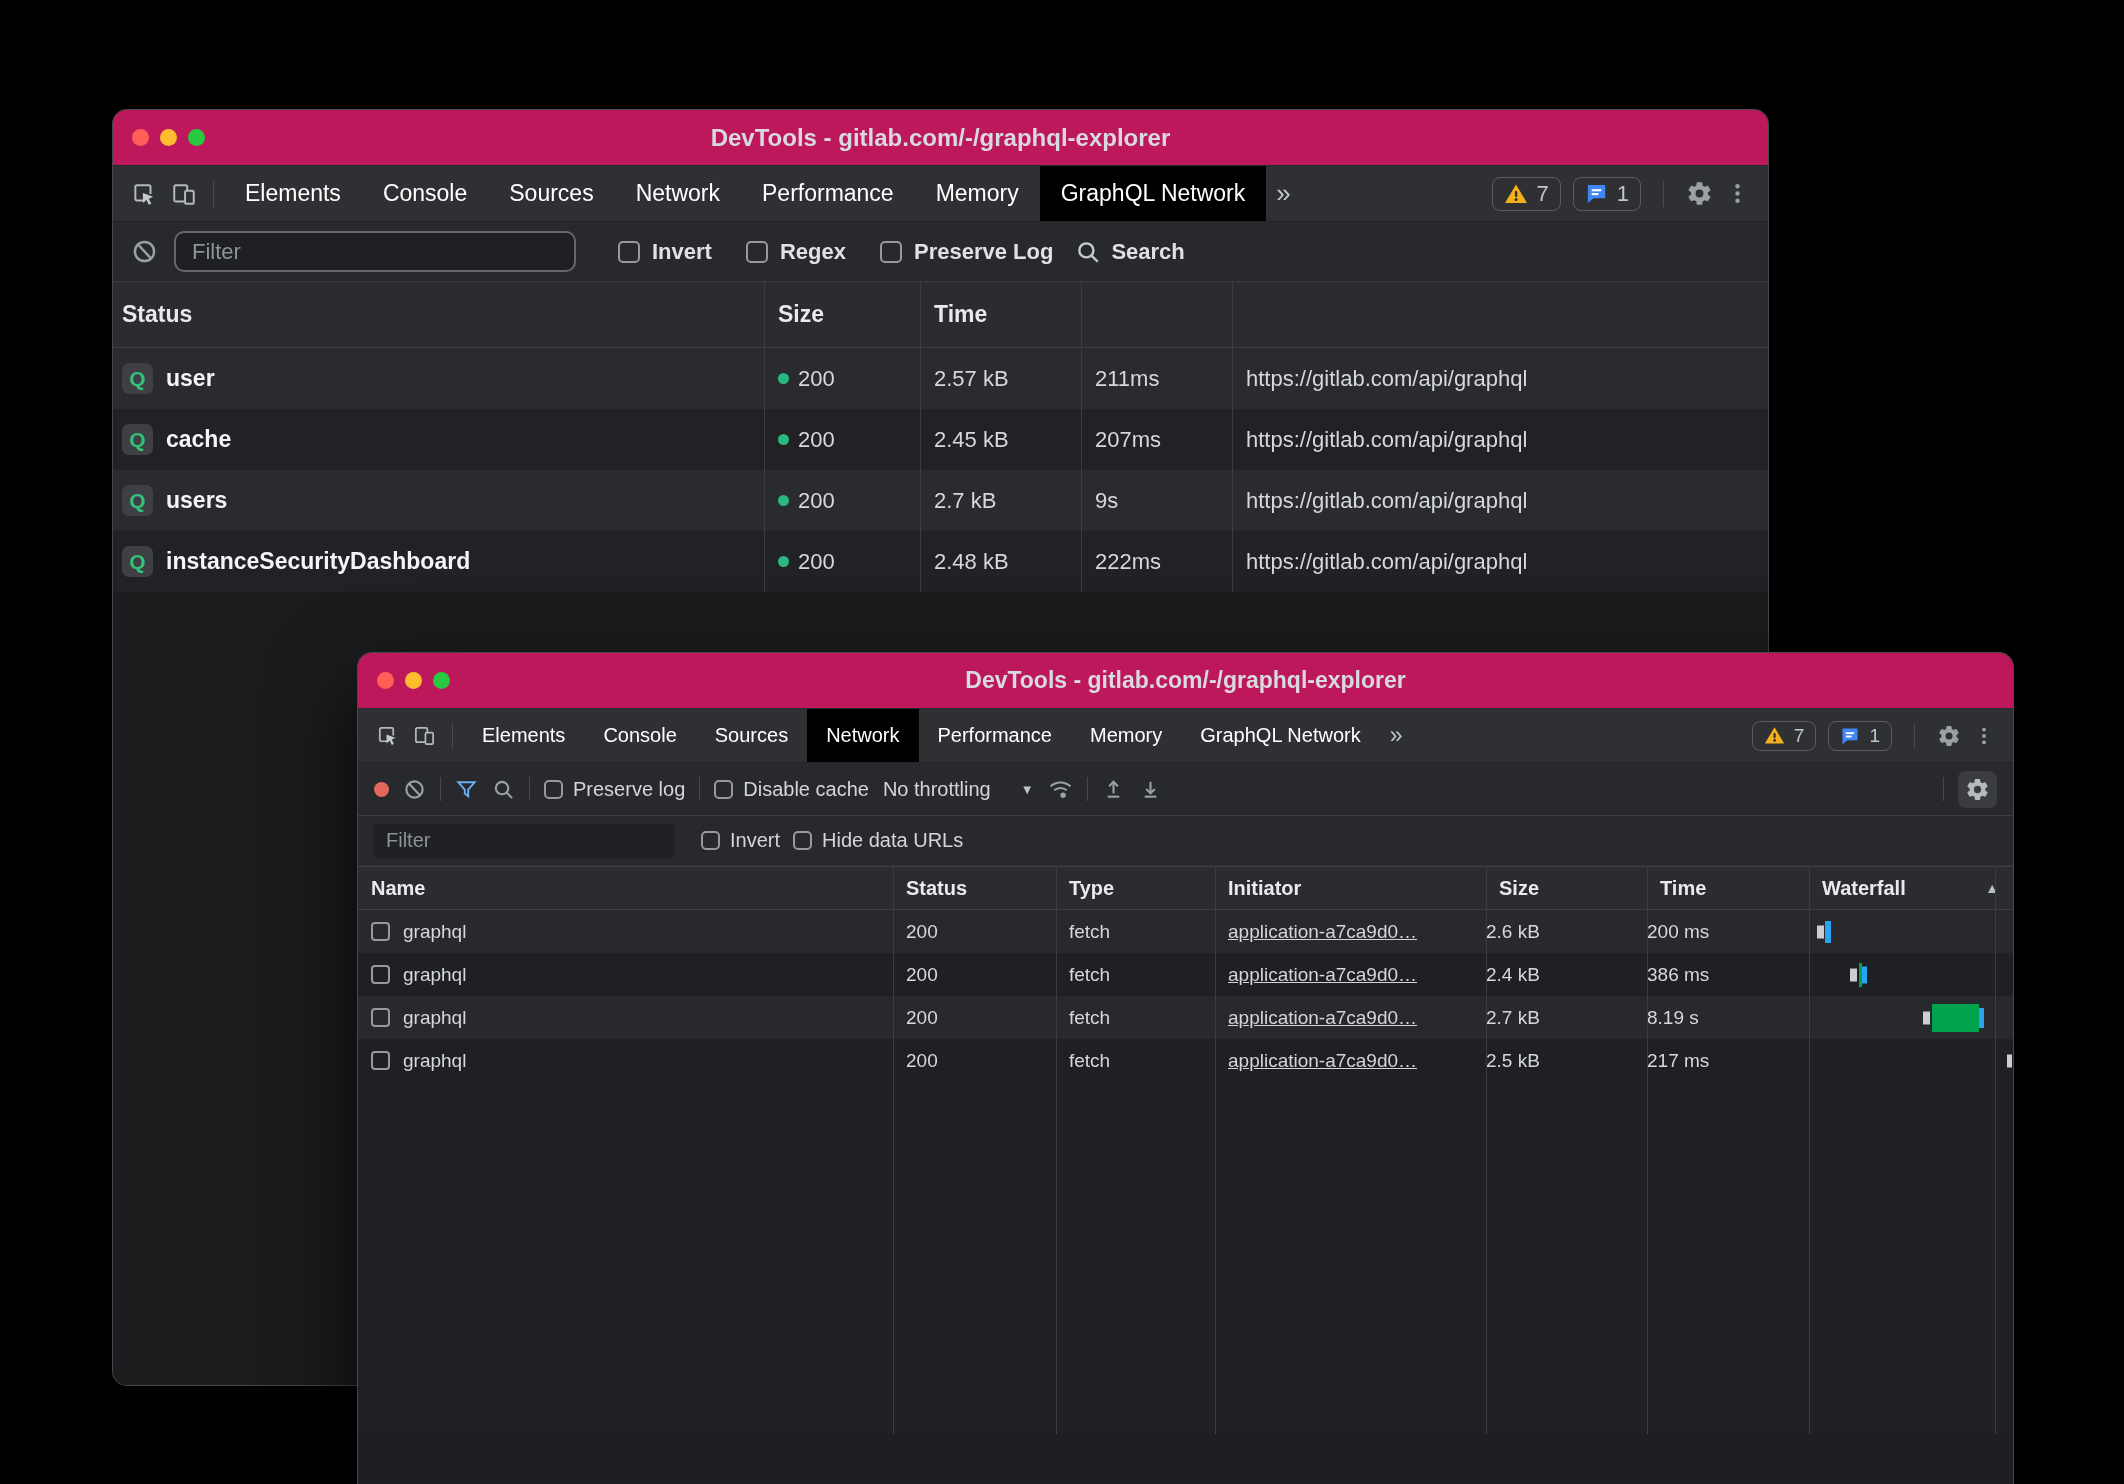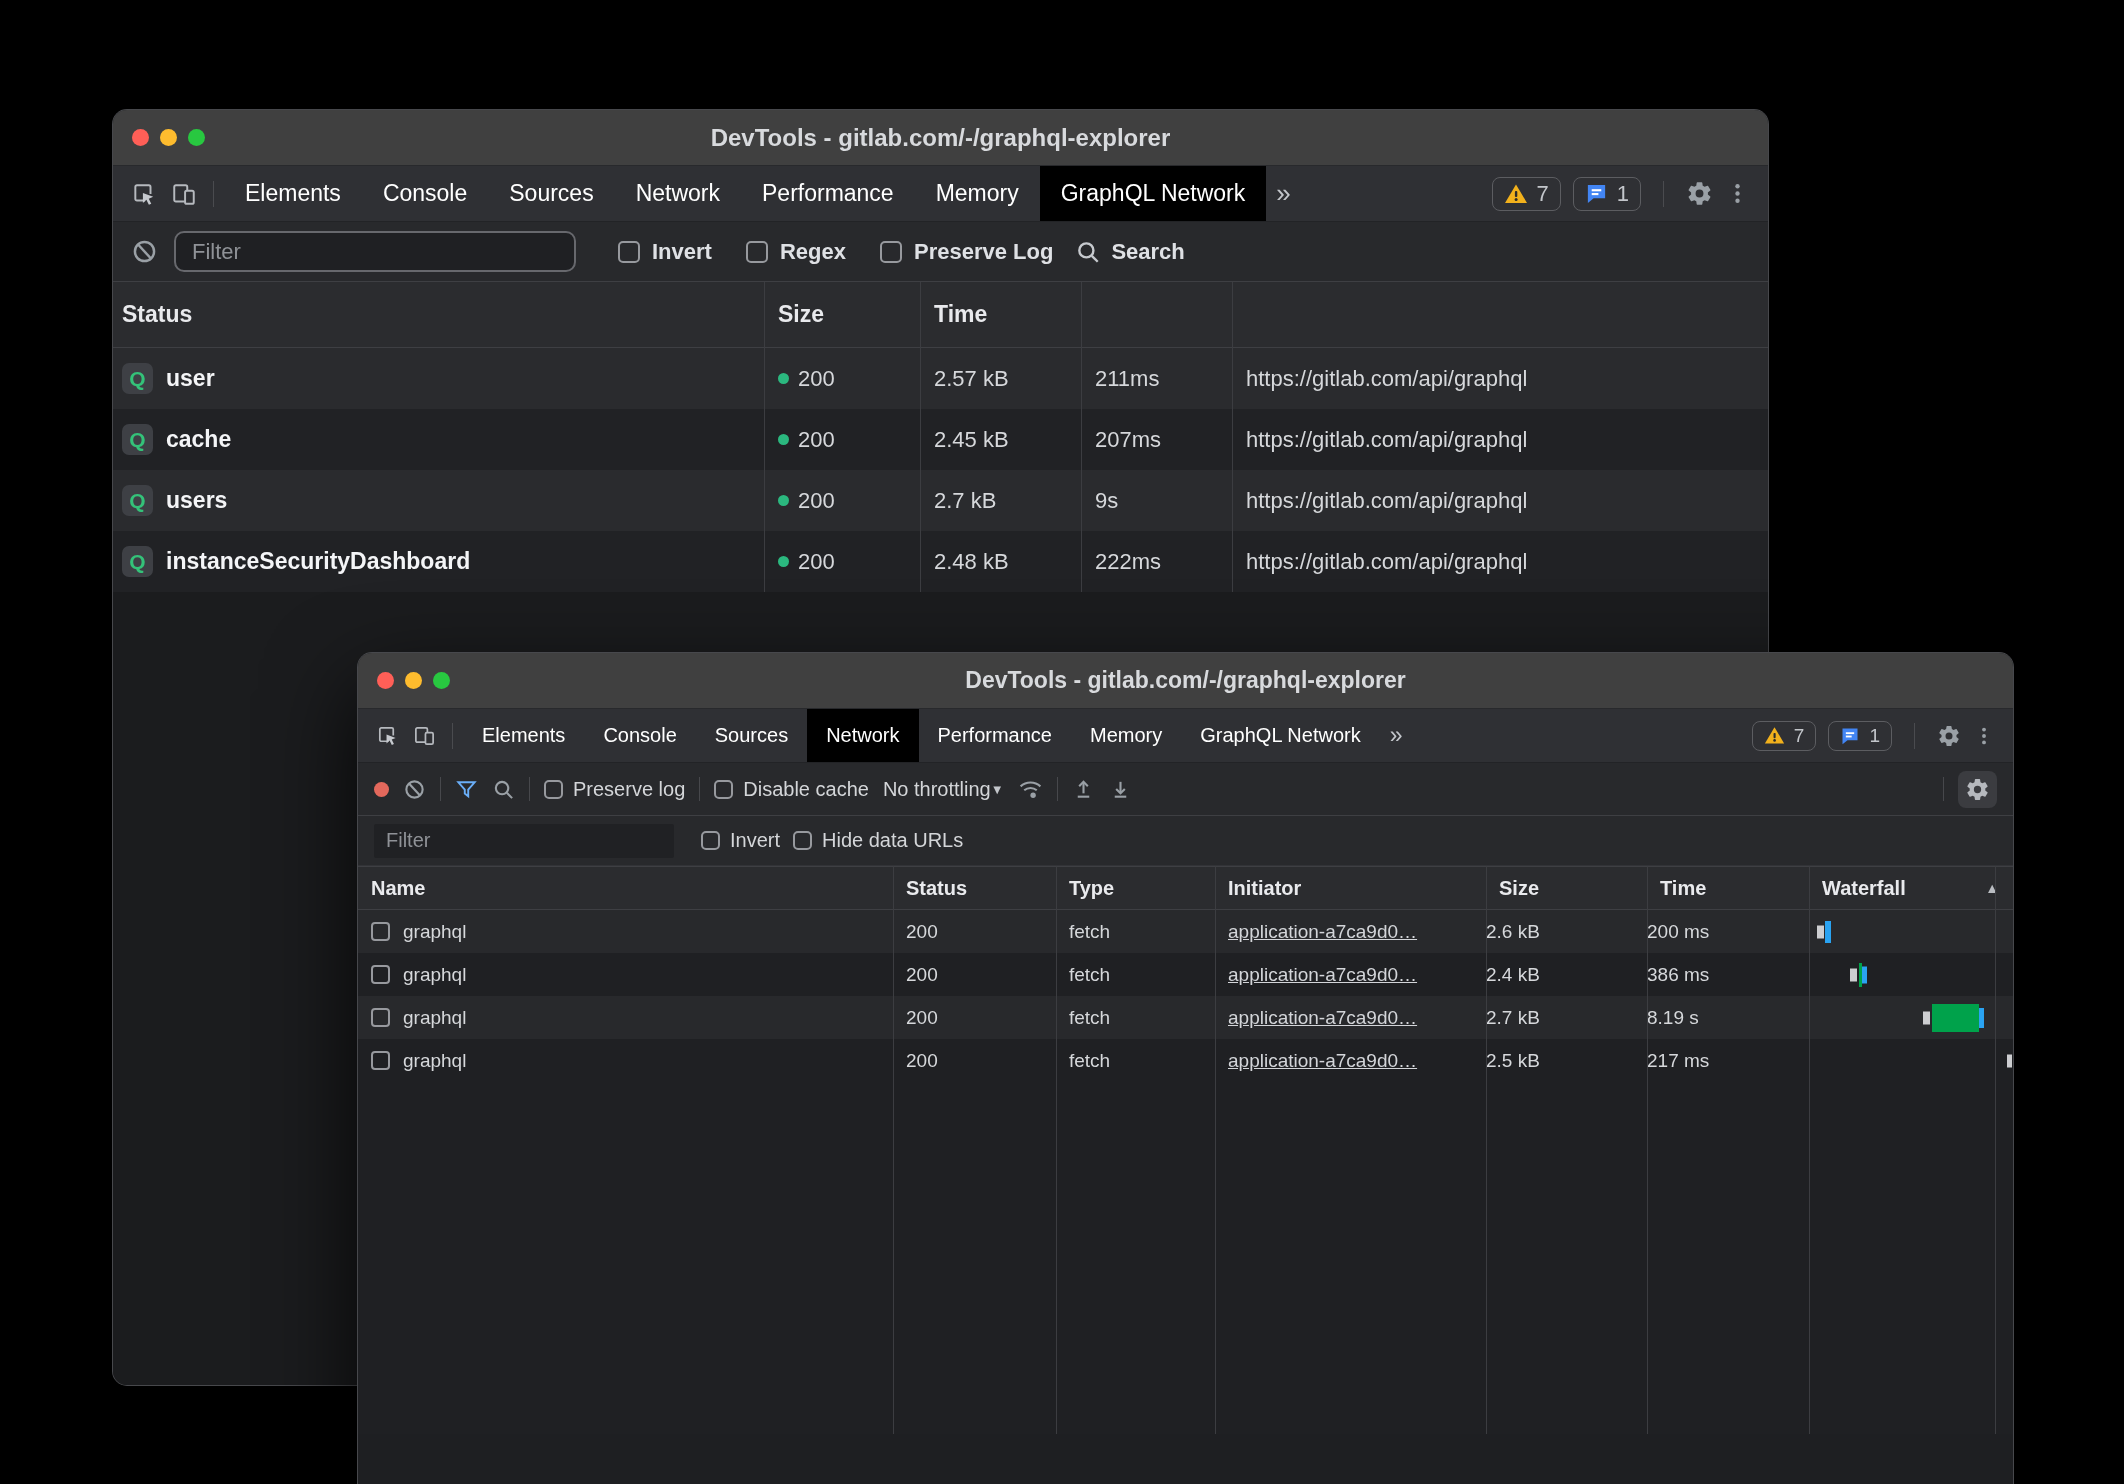--- a/index.html
+++ b/index.html
@@ -4,21 +4,21 @@
 <style>
   html,body{margin:0;padding:0;background:#000;}
   body{width:2124px;height:1484px;overflow:hidden;font-family:"Liberation Sans",sans-serif;position:relative;}
   *{box-sizing:border-box;}
 
   .window{position:absolute;background:#1e1f22;border-radius:14px;
           box-shadow:0 0 0 1px #47484c, 0 34px 90px rgba(0,0,0,.85);}
   .window.front{border-radius:14px 14px 0 0;}
 
   
-  .titlebar{height:56px;background:#404040;border-radius:14px 14px 0 0;position:relative;
+  .titlebar{height:56px;background:#be185d;border-radius:14px 14px 0 0;position:relative;
             display:flex;align-items:center;justify-content:center;border-bottom:1px solid #28292c;}
   .lights{position:absolute;left:19px;top:0;height:100%;display:flex;align-items:center;gap:11px;}
   .light{width:17px;height:17px;border-radius:50%;}
   .light.red{background:#ff5f57;}.light.yellow{background:#febc2e;}.light.green{background:#28c840;}
   .title{font-weight:700;color:#d8dadd;}
   .back .title{font-size:24px;}
   .front .title{font-size:23px;}
 
   
   .tabbar{background:#2f3034;display:flex;align-items:center;padding:0 18px;border-bottom:1px solid #222326;}
@@ -71,21 +71,21 @@
   .gql-name{font-weight:700;color:#f4f5f7;font-size:23px;}
   .status-dot{width:11px;height:11px;border-radius:50%;background:#2bb87f;margin-right:9px;flex:none;}
   .gql-empty{height:793px;background:#1b1c1e;border-radius:0 0 14px 14px;}
   .gql-vlines .vline{position:absolute;top:0;width:1px;background:#3c3d41;}
 
   
   .net-toolbar{height:53px;background:#28292c;display:flex;align-items:center;gap:14px;
                padding:0 16px;border-bottom:1px solid #3e3f43;}
   .record-dot{width:15px;height:15px;border-radius:50%;background:#e3685c;flex:none;cursor:pointer;}
   .net-toolbar .vsep,.net-filterbar .vsep{height:24px;background:#47484c;}
-  .throttle{display:flex;align-items:center;gap:0;color:#d4d6d9;font-size:20px;cursor:pointer;}
+  .throttle{display:flex;align-items:center;gap:30px;color:#d4d6d9;font-size:20px;cursor:pointer;}
   .caret{font-size:13px;color:#c3c6cb;}
   .gear-active{margin-left:auto;display:flex;align-items:center;gap:14px;}
   .gear-box{background:#3b3c40;border-radius:8px;padding:6px 7px;display:flex;cursor:pointer;}
 
   .net-filterbar{height:50px;background:#28292c;display:flex;align-items:center;gap:13px;
                  padding:0 16px;border-bottom:1px solid #323337;}
   .net-filter{width:300px;height:34px;background:#202124;border:none;border-radius:2px;color:#e8eaed;
               font-size:20px;padding:0 12px;outline:none;font-family:"Liberation Sans",sans-serif;}
   .net-filter::placeholder{color:#8f9297;}
   .chips{display:flex;align-items:center;gap:13px;}

